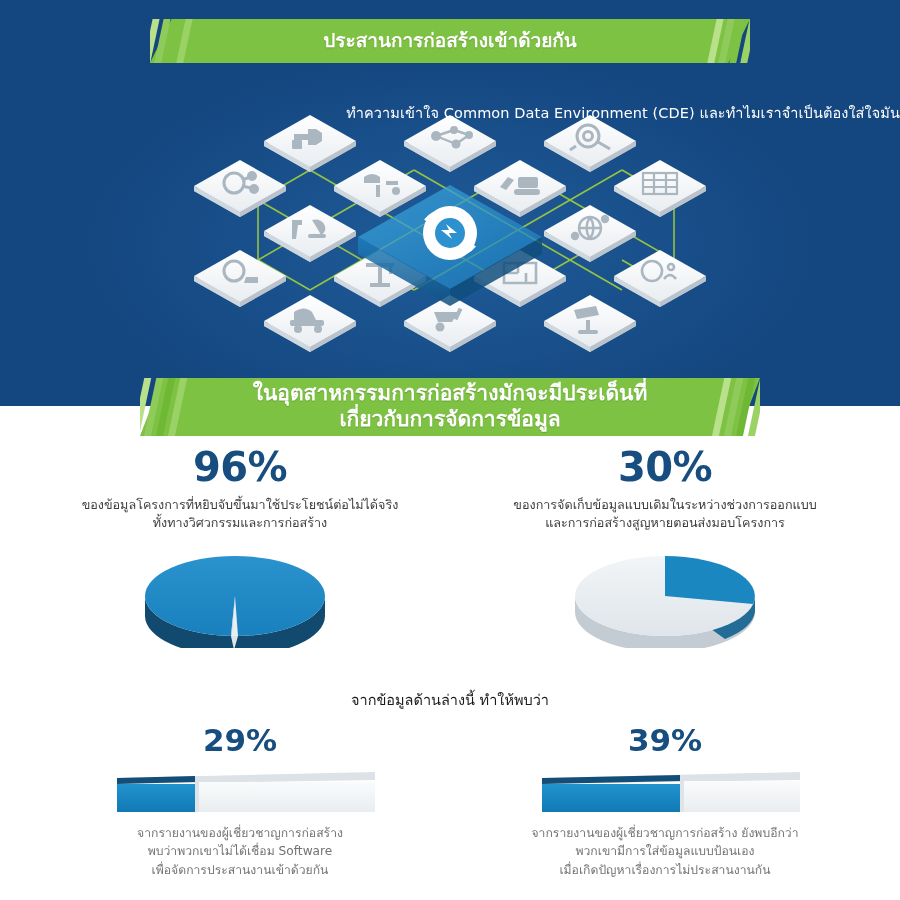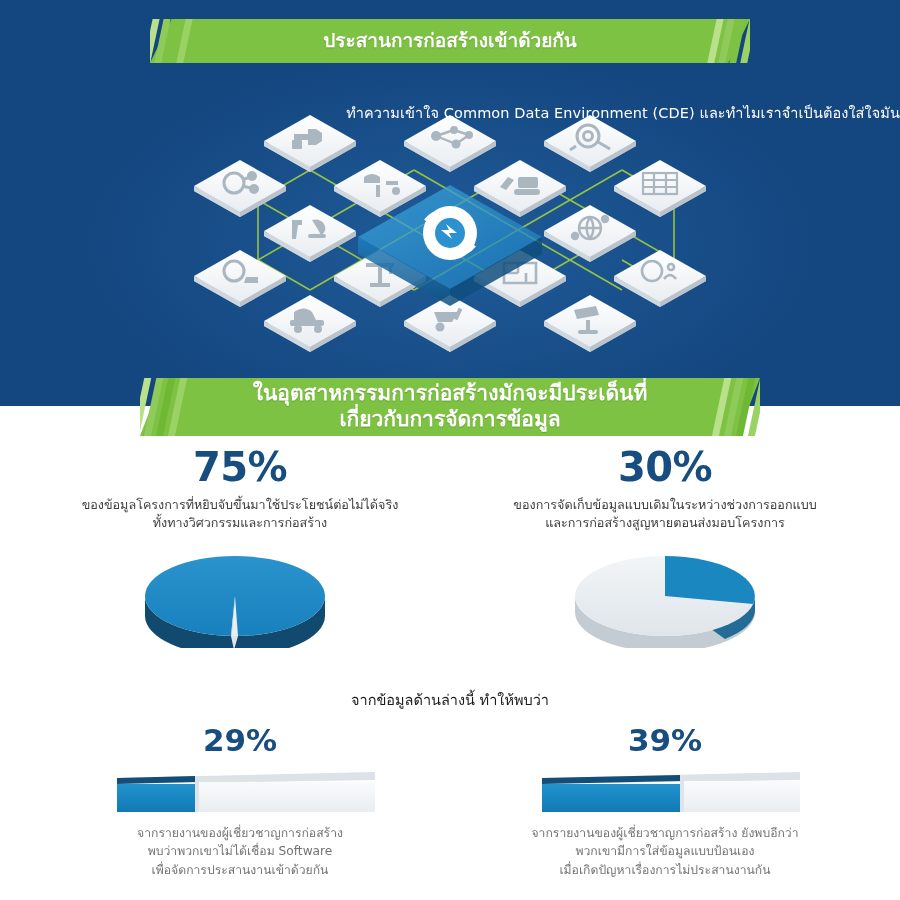--- a/index.html
+++ b/index.html
@@ -330,21 +330,21 @@
     </div>
     <div class="label">
       <div>
         <div>ในอุตสาหกรรมการก่อสร้างมักจะมีประเด็นที่</div>
         <div>เกี่ยวกับการจัดการข้อมูล</div>
       </div>
     </div>
   </div>
 
   <div class="stat" id="stat-96">
-    <div class="big">75%</div>
+    <div class="big">96%</div>
     <div class="desc">
       <div>ของข้อมูลโครงการที่หยิบจับขึ้นมาใช้ประโยชน์ต่อไม่ได้จริง</div>
       <div>ทั้งทางวิศวกรรมและการก่อสร้าง</div>
     </div>
   </div>
 
   <div class="stat" id="stat-30">
     <div class="big">30%</div>
     <div class="desc">
       <div>ของการจัดเก็บข้อมูลแบบเดิมในระหว่างช่วงการออกแบบ</div>

